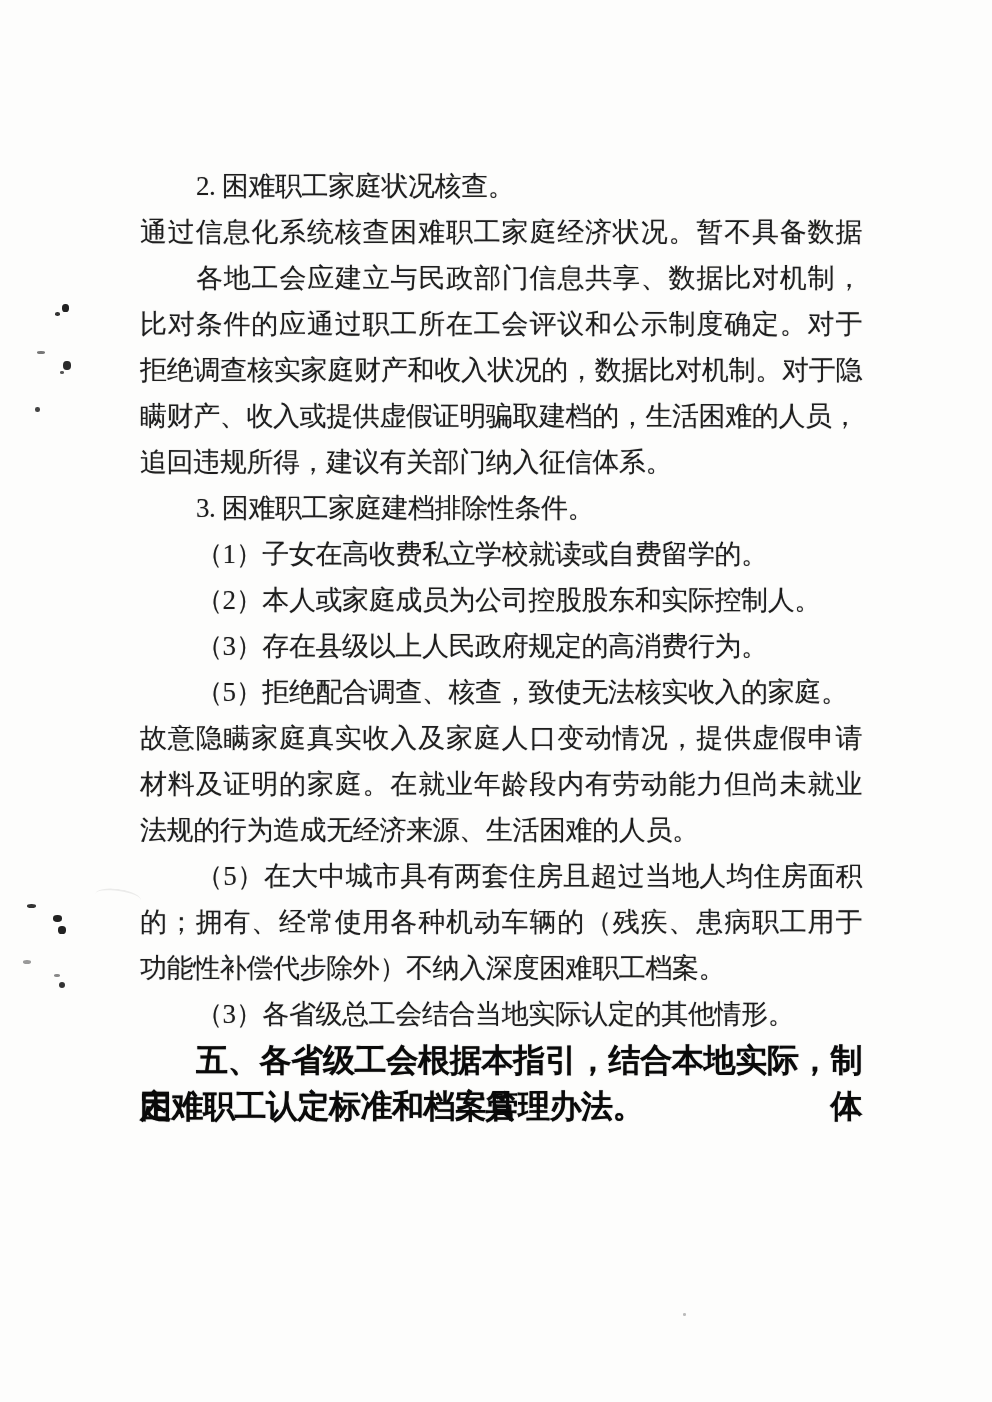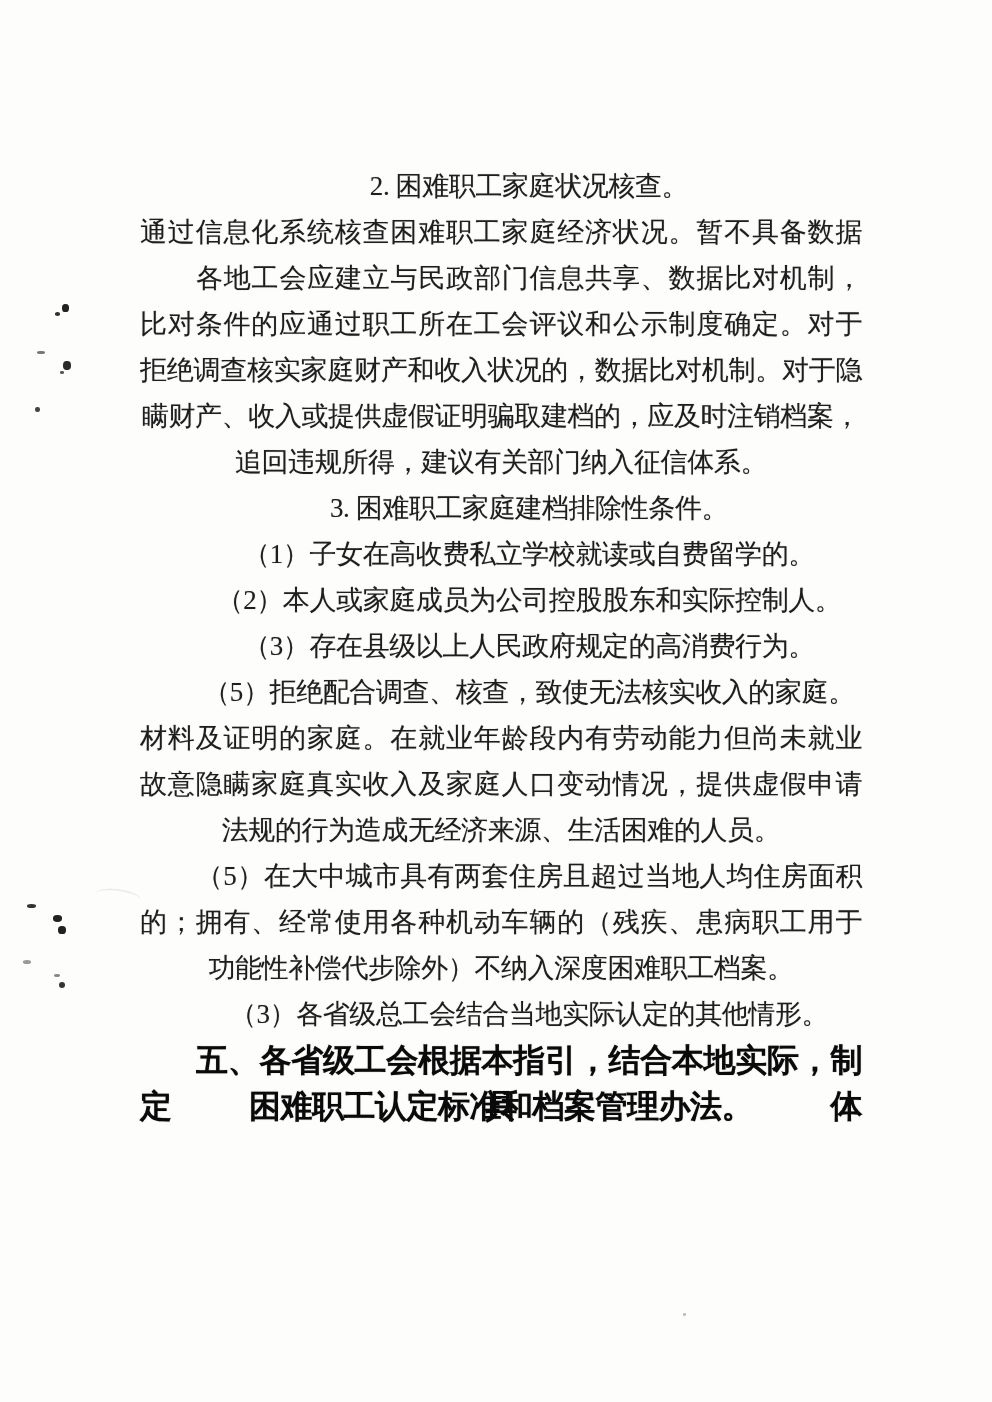--- a/index.html
+++ b/index.html
@@ -22,21 +22,21 @@
     width: 722px;
   }
   .line {
     height: 46px;
     line-height: 46px;
     font-size: 27px;
     letter-spacing: -0.4px;
     color: #1e1e1e;
     text-shadow: 0 0 1px rgba(30,30,30,0.35);
     white-space: nowrap;
-    text-align: center;
+    text-align: left;
   }
   .line.justify {
     white-space: normal;
     text-align: justify;
     text-align-last: justify;
   }
   .line.indent {
     text-indent: 56px;
   }
   .line.bold {
@@ -67,29 +67,29 @@
 <body>
 
 <div class="page">
 
   <div class="doc-body">
       <div class="line indent">2. 困难职工家庭状况核查。</div>
       <div class="line justify">通过信息化系统核查困难职工家庭经济状况。暂不具备数据</div>
       <div class="line indent justify">各地工会应建立与民政部门信息共享、数据比对机制，</div>
       <div class="line justify">比对条件的应通过职工所在工会评议和公示制度确定。对于</div>
       <div class="line justify">拒绝调查核实家庭财产和收入状况的，数据比对机制。对于隐</div>
-      <div class="line">瞒财产、收入或提供虚假证明骗取建档的，应及时注销档案，</div>
+      <div class="line">瞒财产、收入或提供虚假证明骗取建档的，生活困难的人员，</div>
       <div class="line">追回违规所得，建议有关部门纳入征信体系。</div>
       <div class="line indent">3. 困难职工家庭建档排除性条件。</div>
       <div class="line indent">（1）子女在高收费私立学校就读或自费留学的。</div>
       <div class="line indent">（2）本人或家庭成员为公司控股股东和实际控制人。</div>
       <div class="line indent">（3）存在县级以上人民政府规定的高消费行为。</div>
       <div class="line indent">（5）拒绝配合调查、核查，致使无法核实收入的家庭。</div>
+      <div class="line justify">故意隐瞒家庭真实收入及家庭人口变动情况，提供虚假申请</div>
       <div class="line justify">材料及证明的家庭。在就业年龄段内有劳动能力但尚未就业</div>
-      <div class="line justify">故意隐瞒家庭真实收入及家庭人口变动情况，提供虚假申请</div>
       <div class="line">法规的行为造成无经济来源、生活困难的人员。</div>
       <div class="line indent justify">（5）在大中城市具有两套住房且超过当地人均住房面积</div>
       <div class="line justify">的；拥有、经常使用各种机动车辆的（残疾、患病职工用于</div>
       <div class="line">功能性补偿代步除外）不纳入深度困难职工档案。</div>
       <div class="line indent">（3）各省级总工会结合当地实际认定的其他情形。</div>
       <div class="line indent justify bold">五、各省级工会根据本指引，结合本地实际，制定具体</div>
       <div class="line bold">困难职工认定标准和档案管理办法。</div>
     </div>
 
   <div class="speck" style="left:62px; top:304px; width:7px; height:8px;"></div>

